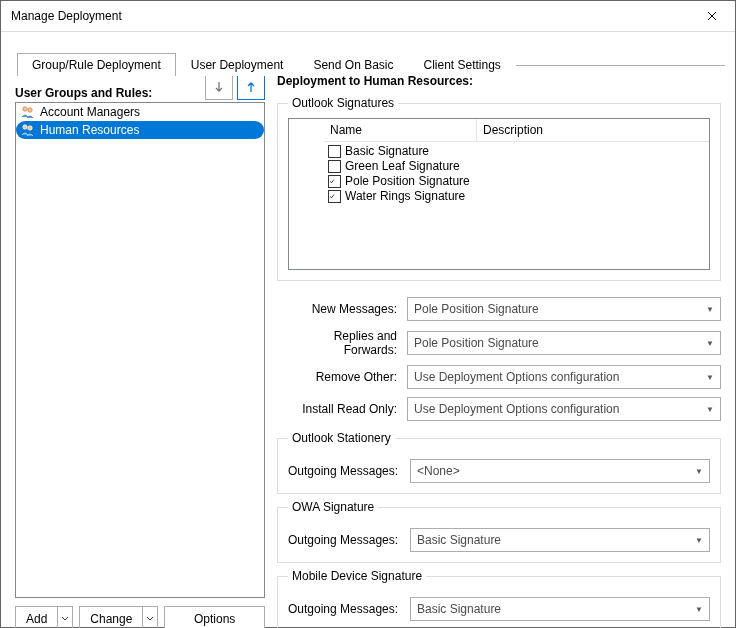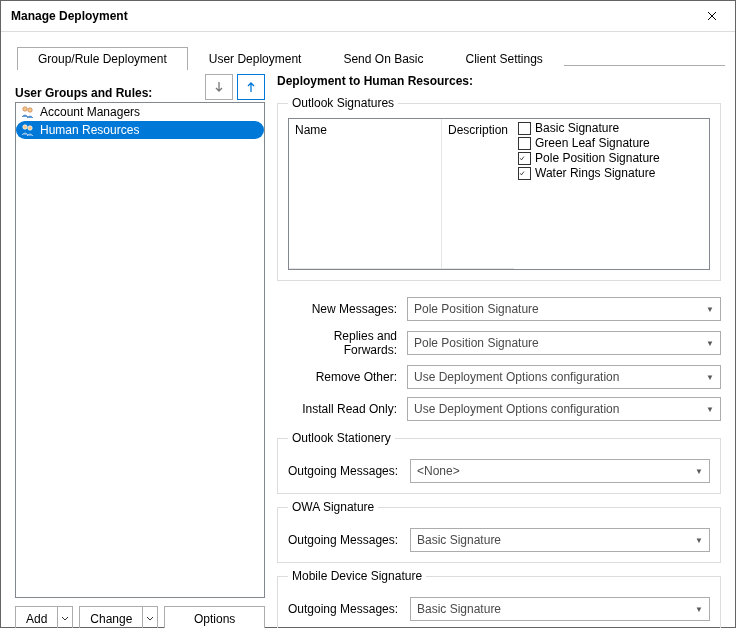--- a/index.html
+++ b/index.html
@@ -19,21 +19,20 @@
     flex-direction: column;
     background: #fff;
   }
   .titlebar {
     height: 30px;
     display: flex;
     align-items: center;
     justify-content: space-between;
     padding: 0 0 0 10px;
     border-bottom: 1px solid #dcdcdc;
-    font-weight: bold;
   }
   .titlebar-title {
     font-size: 12px;
   }
   .close-btn {
     width: 46px;
     height: 30px;
     display: flex;
     align-items: center;
     justify-content: center;
@@ -47,25 +46,25 @@
     flex-direction: column;
     gap: 8px;
     box-sizing: border-box;
   }
   .tabs {
     display: flex;
     border-bottom: 1px solid #acacac;
     margin-left: 6px;
   }
   .tab {
-    padding: 4px 20px;
+    padding: 4px 14px;
     border: 1px solid transparent;
     border-bottom: none;
     position: relative;
-    top: 5px;
+    top: 11px;
     background: #fff;
     cursor: default;
     font-size: 12px;
   }
   .tab.active {
     border-color: #acacac;
     background: #fff;
   }
   .main-area {
     flex: 1;
@@ -167,21 +166,22 @@
   }
   fieldset.group legend {
     padding: 0 4px;
     font-size: 12px;
     color: #000;
   }
   .sig-list {
     border: 1px solid #828790;
     height: 150px;
     display:flex;
-    flex-direction: row;
+    flex-direction: column;
+    padding-left: 35px;
   }
   .sig-headers {
     display:flex;
     border-bottom: 1px solid #e5e5e5;
   }
   .sig-headers > div {
     padding: 4px 6px;
     font-size: 12px;
   }
   .sig-headers .col-name { width: 140px; border-right:1px solid #e5e5e5;}

